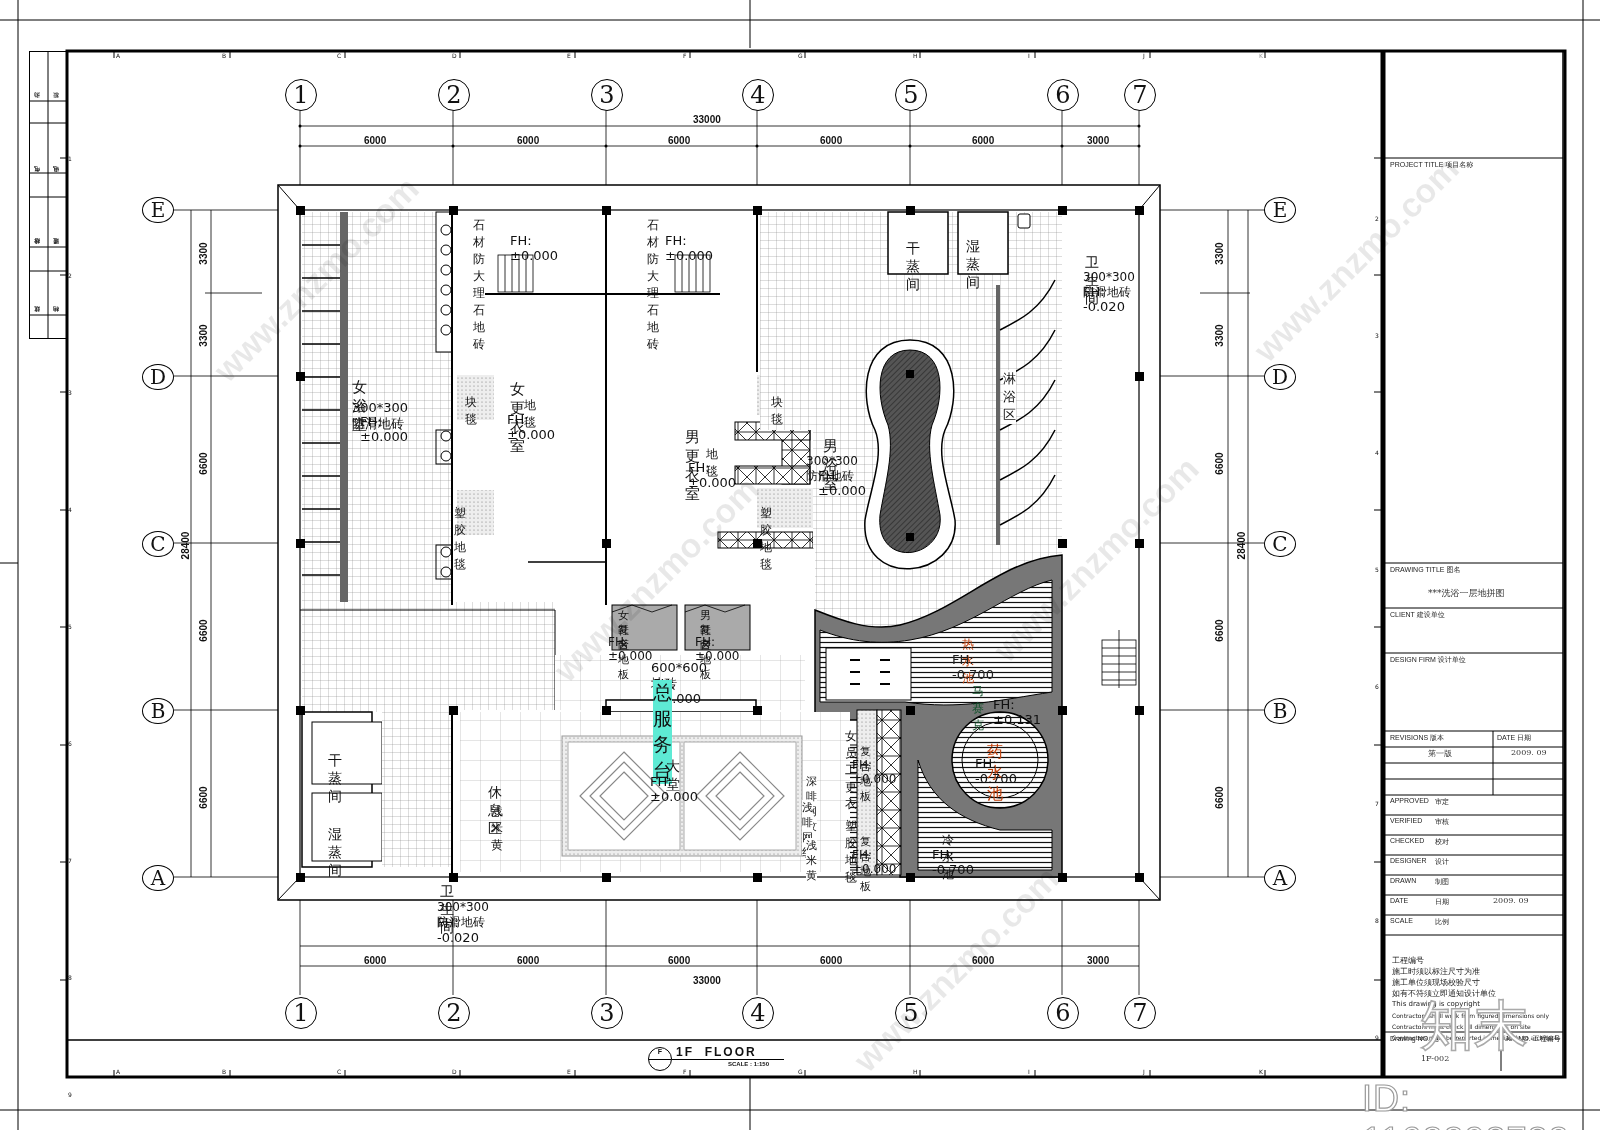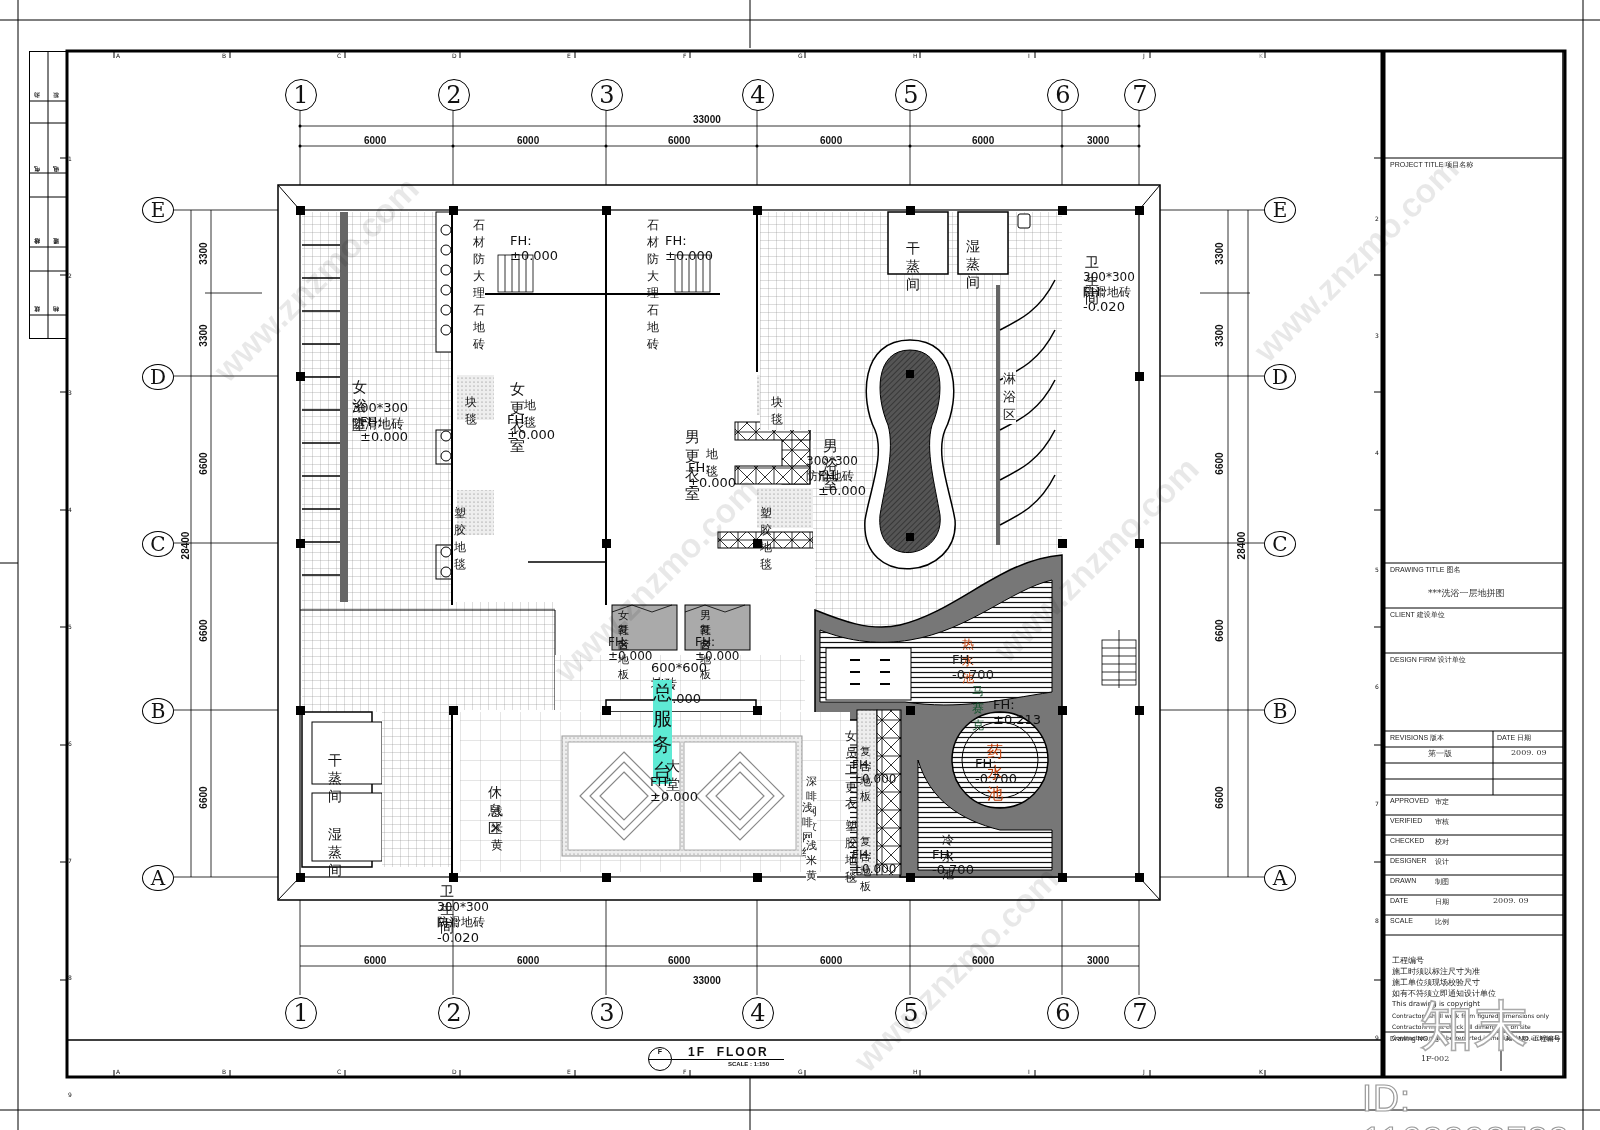--- a/index.html
+++ b/index.html
@@ -512,21 +512,21 @@
   <div class="abs" style="left:700px;top:622px;font-size:11px">复合地板</div>
   <div class="abs" style="left:695px;top:635px;font-size:12px">FH: ±0.000</div>
 
   <div class="abs" style="left:651px;top:660px;font-size:13px">600*600地砖</div>
   <div class="abs" style="left:653px;top:676px;font-size:13px">FH: ±0.000</div>
   <div class="abs" style="left:653px;top:680px;font-size:19px;background:#5eead4;font-family:'DejaVu Serif',serif">总服务台</div>
 
   <div class="abs" style="left:962px;top:636px;font-size:12px;color:#c2410c">热水池</div>
   <div class="abs" style="left:952px;top:652px;font-size:13px;color:#222">FH: -0.700</div>
   <div class="abs" style="left:972px;top:683px;font-size:12px;color:#14532d">马赛克</div>
-  <div class="abs" style="left:993px;top:697px;font-size:13px;color:#111">FH: ±0.213</div>
+  <div class="abs" style="left:993px;top:697px;font-size:13px;color:#111">FH: ±0.131</div>
   <div class="abs" style="left:987px;top:742px;font-size:16px;color:#c2410c">药水池</div>
   <div class="abs" style="left:975px;top:756px;font-size:13px;color:#111">FH: -0.700</div>
   <div class="abs" style="left:942px;top:832px;font-size:12px;color:#111">冷水池</div>
   <div class="abs" style="left:932px;top:847px;font-size:13px;color:#111">FH: -0.700</div>
 
   <div class="abs" style="left:845px;top:728px;font-size:12px">女员工更衣</div>
   <div class="abs" style="left:860px;top:744px;font-size:11px">复合地板</div>
   <div class="abs" style="left:852px;top:758px;font-size:12px">FH: ±0.000</div>
   <div class="abs" style="left:845px;top:818px;font-size:12px">塑胶地毯</div>
   <div class="abs" style="left:860px;top:834px;font-size:11px">复合地板</div>
@@ -545,21 +545,21 @@
   <div class="abs" style="left:440px;top:883px;font-size:14px;font-family:'DejaVu Serif',serif">卫生间</div>
   <div class="abs" style="left:437px;top:900px;font-size:12px">300*300防滑地砖</div>
   <div class="abs" style="left:437px;top:915px;font-size:13px">FH: -0.020</div>
 </div>
 
 <div class="abs" style="left:648px;top:1047px;width:140px;height:26px;">
   <div class="abs" style="left:0;top:0;width:22px;height:22px;border:1.2px solid #000;border-radius:50%;">
     <div style="position:absolute;left:0;top:11px;width:22px;border-top:1px solid #000"></div>
     <div style="position:absolute;left:0;top:0;width:22px;text-align:center;font-size:7px;font-weight:bold;font-family:'Liberation Sans',sans-serif">F</div>
   </div>
-  <div class="abs" style="left:40px;top:-2px;font-family:'Liberation Sans',sans-serif;font-weight:bold;font-size:12px;letter-spacing:2px;white-space:pre">1F  FLOOR</div>
+  <div class="abs" style="left:28px;top:-2px;font-family:'Liberation Sans',sans-serif;font-weight:bold;font-size:12px;letter-spacing:2px;white-space:pre">1F  FLOOR</div>
   <div class="abs" style="left:24px;top:12px;width:112px;border-top:1.5px solid #000"></div>
   <div class="abs" style="left:80px;top:14px;font-family:'Liberation Sans',sans-serif;font-weight:bold;font-size:6px;white-space:nowrap">SCALE : 1:150</div>
 </div>
 
 <svg class="abs" style="left:1383px;top:51px" width="180" height="1026">
   <g stroke="#000" stroke-width="1">
     <line x1="0" y1="107" x2="180" y2="107"></line>
     <line x1="0" y1="512" x2="180" y2="512"></line>
     <line x1="0" y1="557" x2="180" y2="557"></line>
     <line x1="0" y1="602" x2="180" y2="602"></line>

